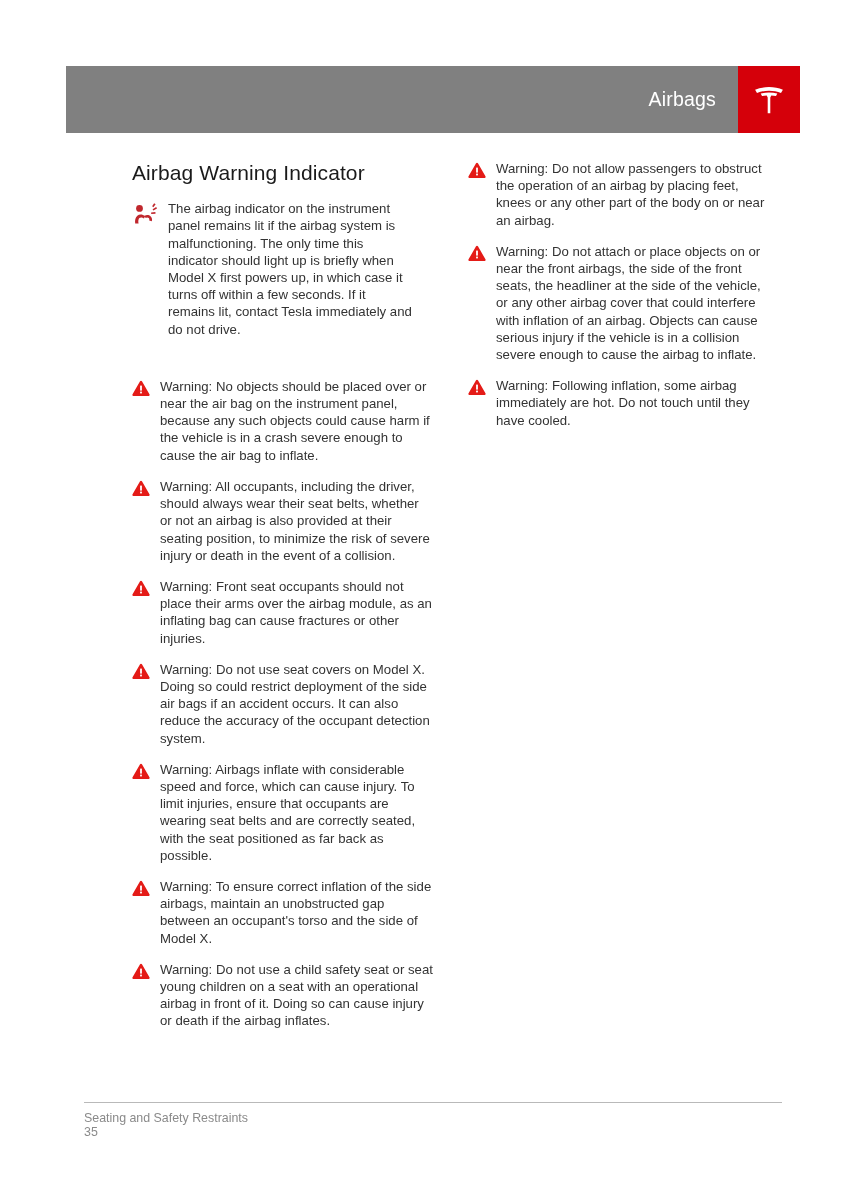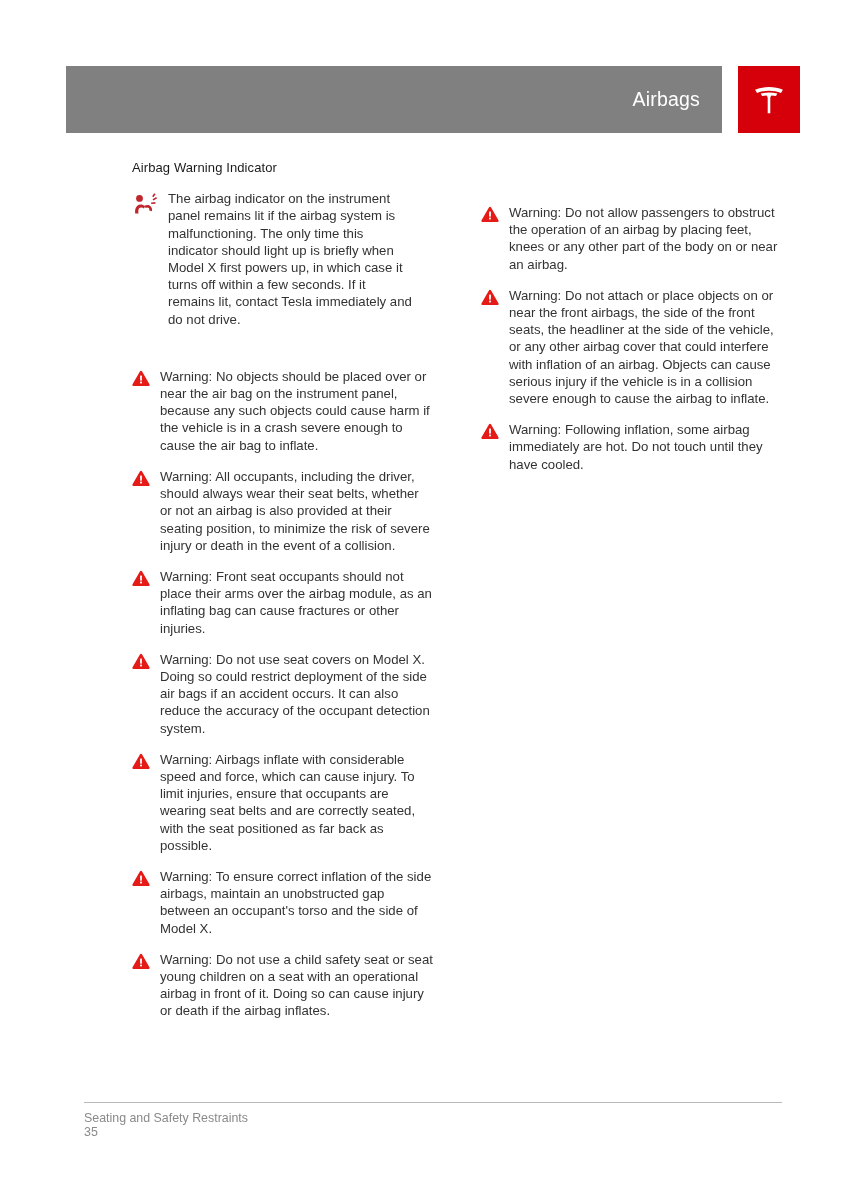--- a/index.html
+++ b/index.html
@@ -27,21 +27,20 @@
 
   
   .header {
     position: absolute;
     left: 66px;
     top: 66px;
     width: 734px;
     height: 67px;
     display: flex;
     align-items: stretch;
-    gap: 16px;
   }
   .header-bar {
     flex: 1 1 auto;
     background: #808080;
     display: flex;
     align-items: center;
     justify-content: flex-end;
     padding-right: 22px;
     box-sizing: border-box;
   }
@@ -67,24 +66,24 @@
     left: 132px;
     top: 160px;
     width: 640px;
   }
   .col {
     position: absolute;
     top: 0;
     width: 302px;
   }
   .col-left  { left: 0; }
-  .col-right { left: 349px; margin-top: 44px; }
+  .col-right { left: 336px; }
 
   h2.section-heading {
-    font-size: 13px;
+    font-size: 21px;
     font-weight: 400;
     color: #1a1a1a;
     margin: 0 0 14px 0;
     line-height: 1.25;
     letter-spacing: 0.1px;
   }
   .section-gap { height: 26px; }
 
   
   .note-row {

